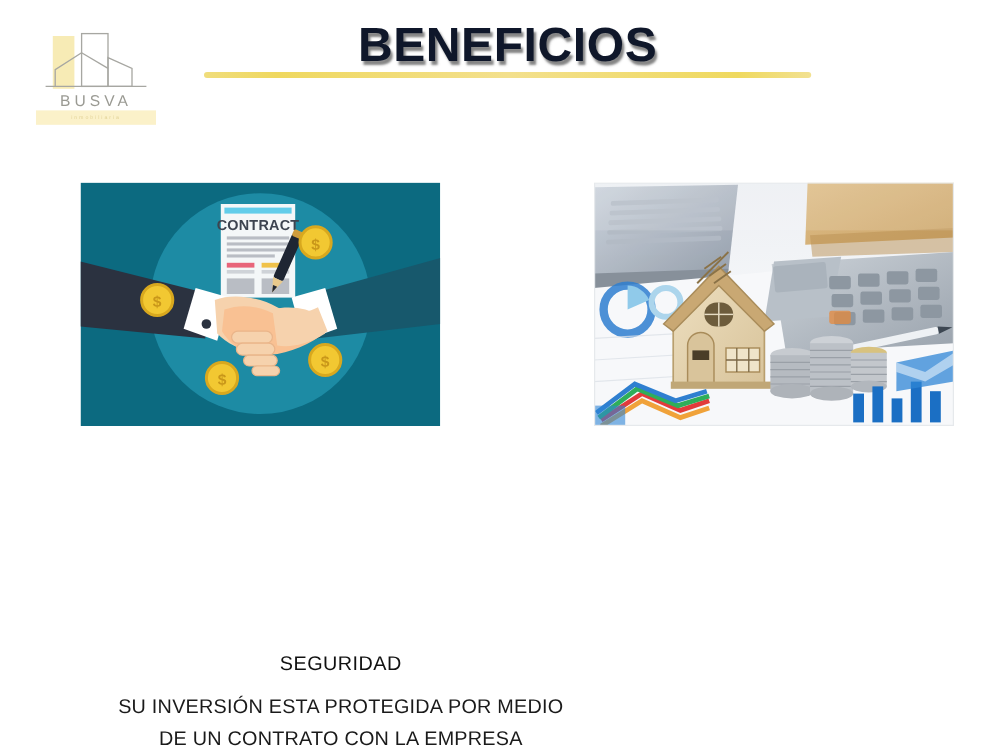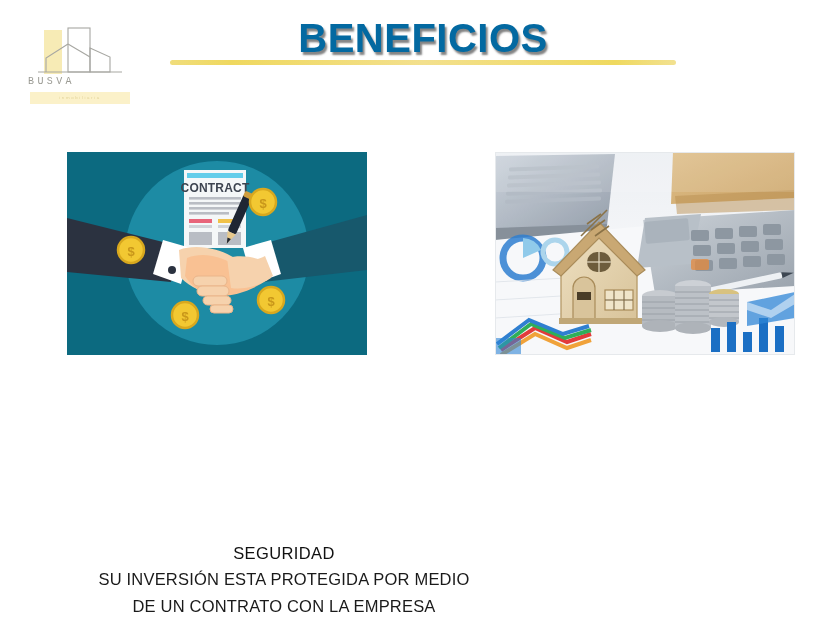--- a/index.html
+++ b/index.html
@@ -37,25 +37,25 @@
     width: 18px;
     height: 44px;
     background: #f6e7a8;
     opacity: .85;
   }
   .logo-word {
     position: absolute;
     left: 0;
     top: 52px;
     width: 104px;
-    text-align: left;
-    font-size: 10px;
+    text-align: center;
+    font-size: 13px;
     letter-spacing: 3.4px;
     color: #9a9a93;
-    font-family: Liberation Mono, monospace;
+    font-family: Liberation Sans, sans-serif;
   }
   .logo-sub {
     position: absolute;
     left: 2px;
     top: 68px;
     width: 100px;
     height: 12px;
     background: #fbf1c9;
     text-align: center;
     font-size: 4.4px;
@@ -68,21 +68,21 @@
   
   .title {
     position: absolute;
     left: 170px;
     top: 16px;
     width: 506px;
     text-align: center;
     font-size: 40px;
     font-weight: bold;
     letter-spacing: .5px;
-    color: #0369a1;
+    color: #0f172a;
     text-shadow: 2px 3px 2px rgba(90,90,90,.75);
   }
   .title-rule {
     position: absolute;
     left: 170px;
     top: 60px;
     width: 506px;
     height: 5px;
     background: linear-gradient(90deg,#f0dd7c 0%, #efd85f 12%, #f3e08d 50%, #efd95f 88%, #f2e191 100%);
     border-radius: 3px;
@@ -119,21 +119,21 @@
     letter-spacing: .4px;
     line-height: 24px;
     color: #111;
   }
   .cap-body {
     font-size: 16.5px;
     font-weight: normal;
     letter-spacing: .2px;
     line-height: 27px;
     color: #1a1a1a;
-    margin-top: 1px;
+    margin-top: 11px;
   }
 </style>
 </head>
 <body>
 
 <div class="logo">
   <div class="logo-band"></div>
   <svg class="logo-mark" viewBox="0 0 104 56">
     <g fill="none" stroke="#a7a7a2" stroke-width="1.1">
       <rect x="40" y="4" width="22" height="44"></rect>

